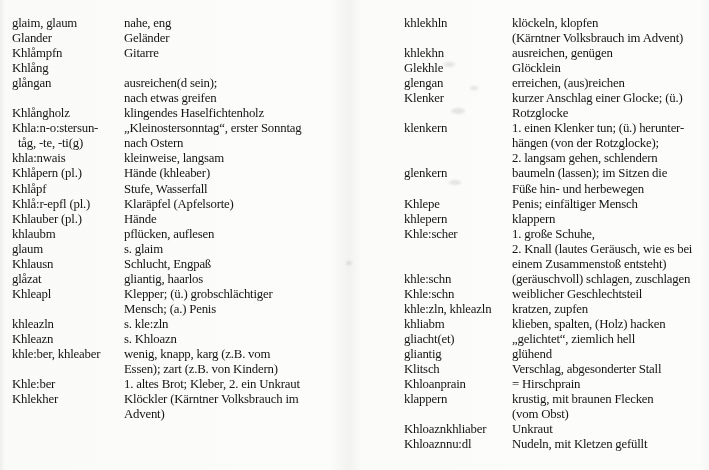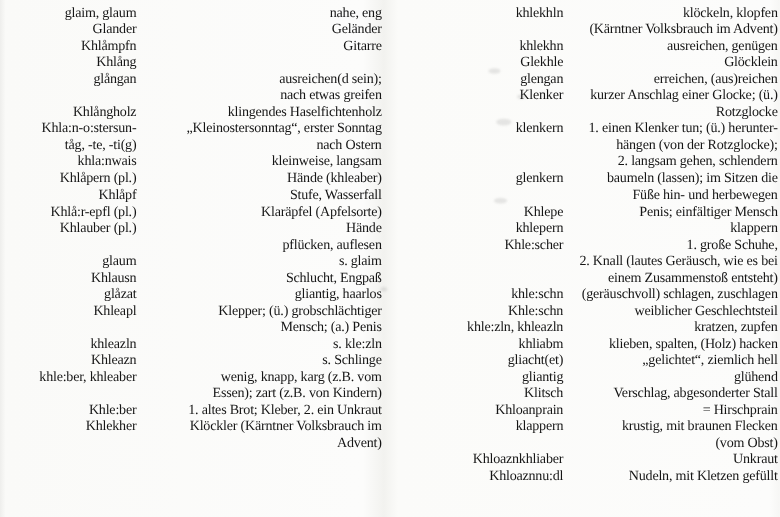--- a/index.html
+++ b/index.html
@@ -14,21 +14,21 @@
         #eeeeec 0px, #fafaf8 5px,
         #fcfcfb 330px, #f2f2ef 349px, #fbfbf9 362px,
         #fcfcfb 700px, #f6f6f4 709px);
     font-family: "Liberation Serif", "DejaVu Serif", serif;
     font-size: 12.8px;
     line-height: 15.05px;
     letter-spacing: -0.2px;
     color: #151515;
   }
   .page { position: absolute; inset: 0; }
-  .col { position: absolute; top: 4px; text-align: right; }
+  .col { position: absolute; top: 16px; }
   .col-a { left: 12px;  width: 335px; }
   .col-b { left: 404px; width: 303px; }
   .entry { display: flex; align-items: flex-start; }
   .head {
     flex: 0 0 auto;
     white-space: pre-line;
   }
   .col-a .head { width: 112px; }
   .col-b .head { width: 108px; }
   .def {
@@ -98,20 +98,21 @@
       </div>
       <div class="entry">
         <div class="head">Khlå:r-epfl (pl.)</div>
         <div class="def">Klaräpfel (Apfelsorte)</div>
       </div>
       <div class="entry">
         <div class="head">Khlauber (pl.)</div>
         <div class="def">Hände</div>
       </div>
       <div class="entry">
+        <div class="head">khlaubm</div>
         <div class="def">pflücken, auflesen</div>
       </div>
       <div class="entry">
         <div class="head">glaum</div>
         <div class="def">s. glaim</div>
       </div>
       <div class="entry">
         <div class="head">Khlausn</div>
         <div class="def">Schlucht, Engpaß</div>
       </div>
@@ -123,21 +124,21 @@
         <div class="head">Khleapl</div>
         <div class="def">Klepper; (ü.) grobschlächtiger
 Mensch; (a.) Penis</div>
       </div>
       <div class="entry">
         <div class="head">khleazln</div>
         <div class="def">s. kle:zln</div>
       </div>
       <div class="entry">
         <div class="head">Khleazn</div>
-        <div class="def">s. Schlinge</div>
+        <div class="def">s. Khloazn</div>
       </div>
       <div class="entry">
         <div class="head">khle:ber, khleaber</div>
         <div class="def">wenig, knapp, karg (z.B. vom
 Essen); zart (z.B. von Kindern)</div>
       </div>
       <div class="entry">
         <div class="head">Khle:ber</div>
         <div class="def">1. altes Brot; Kleber, 2. ein Unkraut</div>
       </div>

